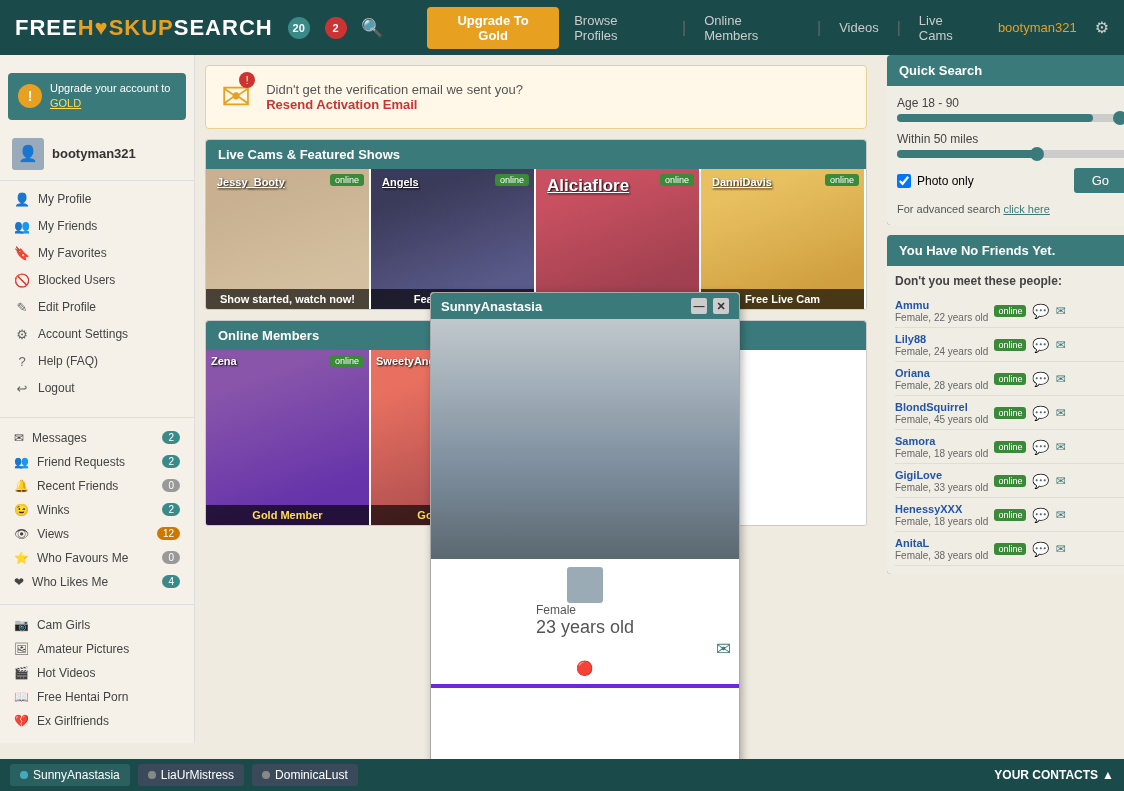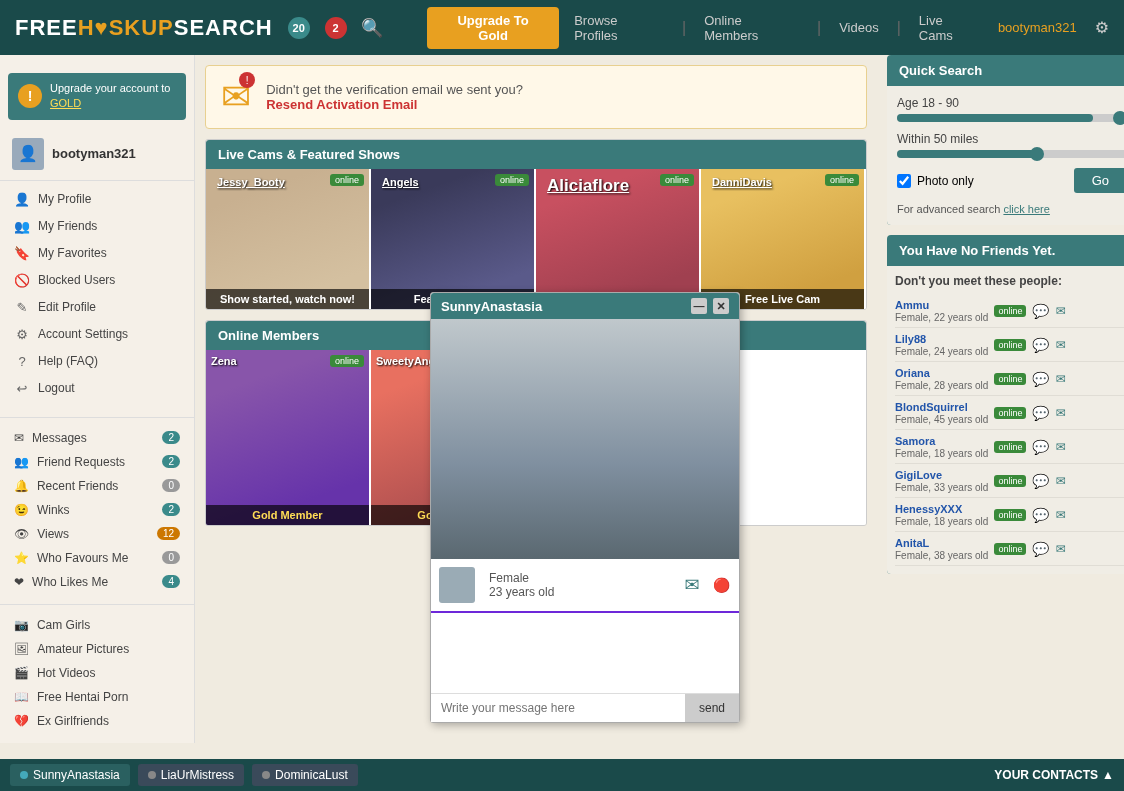--- a/index.html
+++ b/index.html
@@ -99,24 +99,24 @@
     .friend-mail-icon { color: #3a7a7a; font-size: 12px; cursor: pointer; }
 
     
     .chat-popup { position: absolute; top: 292px; left: 430px; width: 310px; background: white; border: 1px solid #aaa; box-shadow: 2px 2px 8px rgba(0,0,0,0.3); z-index: 100; border-radius: 3px; }
     .chat-popup-header { background: #3a7a7a; color: white; padding: 5px 10px; display: flex; align-items: center; justify-content: space-between; border-radius: 3px 3px 0 0; }
     .chat-popup-title { font-size: 13px; font-weight: bold; }
     .chat-popup-controls { display: flex; gap: 6px; align-items: center; }
     .chat-ctrl-btn { background: #ccc; color: #333; border: none; width: 16px; height: 16px; display: flex; align-items: center; justify-content: center; font-size: 11px; cursor: pointer; border-radius: 2px; font-weight: bold; }
     .chat-video { width: 100%; height: 240px; background: #888; display: flex; align-items: center; justify-content: center; overflow: hidden; }
     .chat-video-bg { width: 100%; height: 240px; background: linear-gradient(180deg, #b0b8c0 0%, #7a8890 100%); display: flex; align-items: flex-end; justify-content: center; }
-    .chat-user-info { display: flex; align-items: center; gap: 14px; padding: 8px; border-bottom: 2px solid #6d28d9; }
+    .chat-user-info { display: flex; align-items: center; gap: 0; padding: 8px; border-bottom: 4px solid #6d28d9; flex-direction: column; }
     .chat-avatar { width: 36px; height: 36px; background: #aaa; border-radius: 3px; }
     .chat-user-details .gender { font-size: 12px; color: #555; }
-    .chat-user-details .age { font-size: 12px; color: #555; }
+    .chat-user-details .age { font-size: 18px; color: #555; }
     .chat-mail-icon { margin-left: auto; color: #3a7a7a; font-size: 18px; cursor: pointer; }
     .chat-messages { min-height: 80px; padding: 8px; background: white; }
     .chat-input-row { display: flex; border-top: 1px solid #ddd; }
     .chat-input { flex: 1; border: none; padding: 7px 10px; font-size: 12px; outline: none; }
     .chat-send-btn { background: #ccc; border: none; padding: 7px 14px; cursor: pointer; font-size: 12px; color: #333; margin-left: 38px; }
 
     
     .contacts-bar { position: fixed; bottom: 0; left: 0; right: 0; background: #1a4a4a; height: 32px; display: flex; align-items: center; padding: 0 10px; gap: 8px; z-index: 200; }
     .contact-chip { display: flex; align-items: center; gap: 5px; background: #2a6060; color: white; padding: 4px 10px; border-radius: 3px; font-size: 12px; cursor: pointer; }
     .contact-chip .dot { width: 8px; height: 8px; background: #4ab; border-radius: 50%; }

